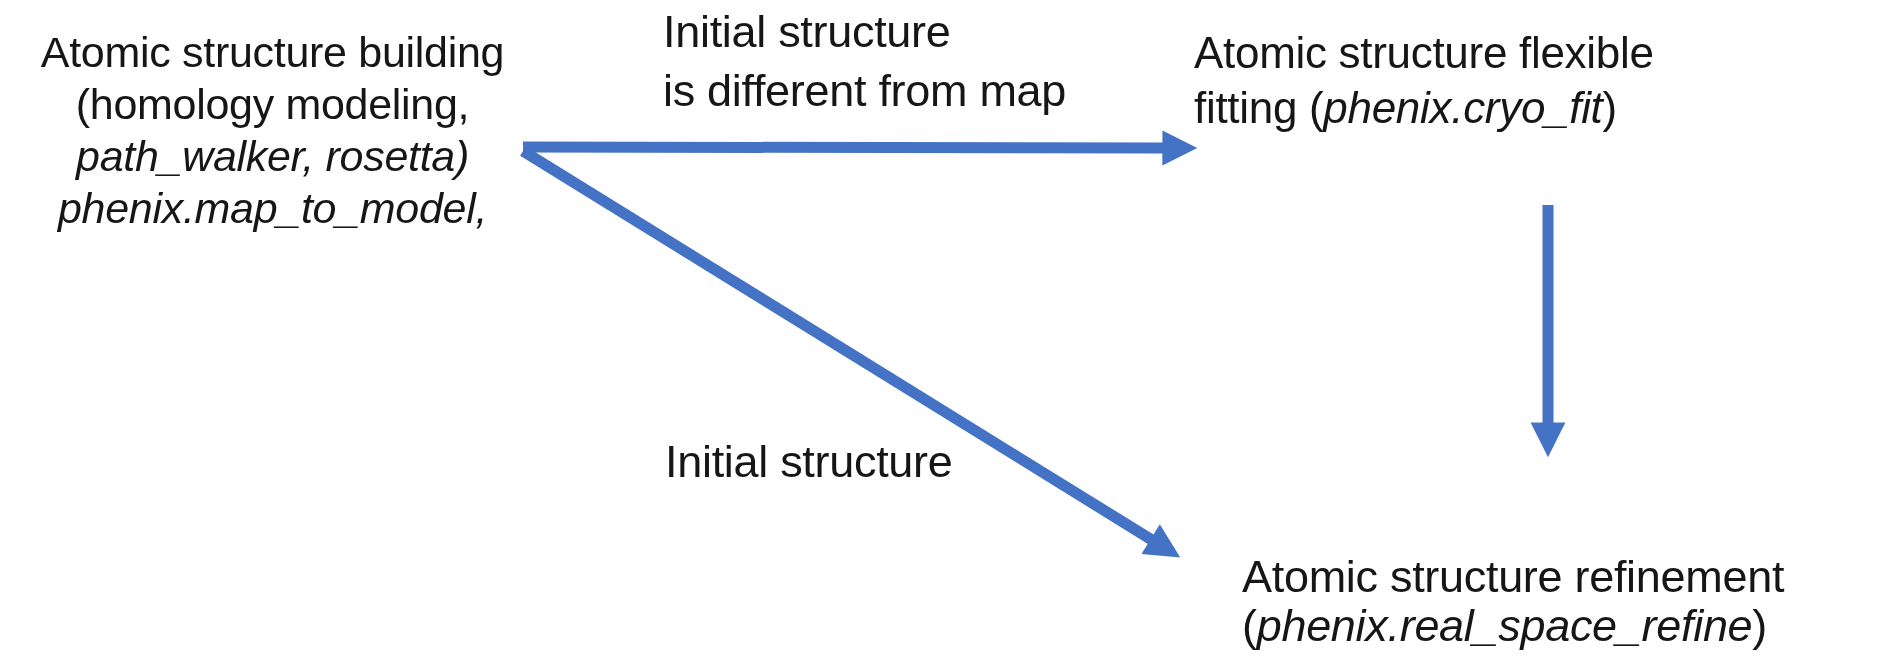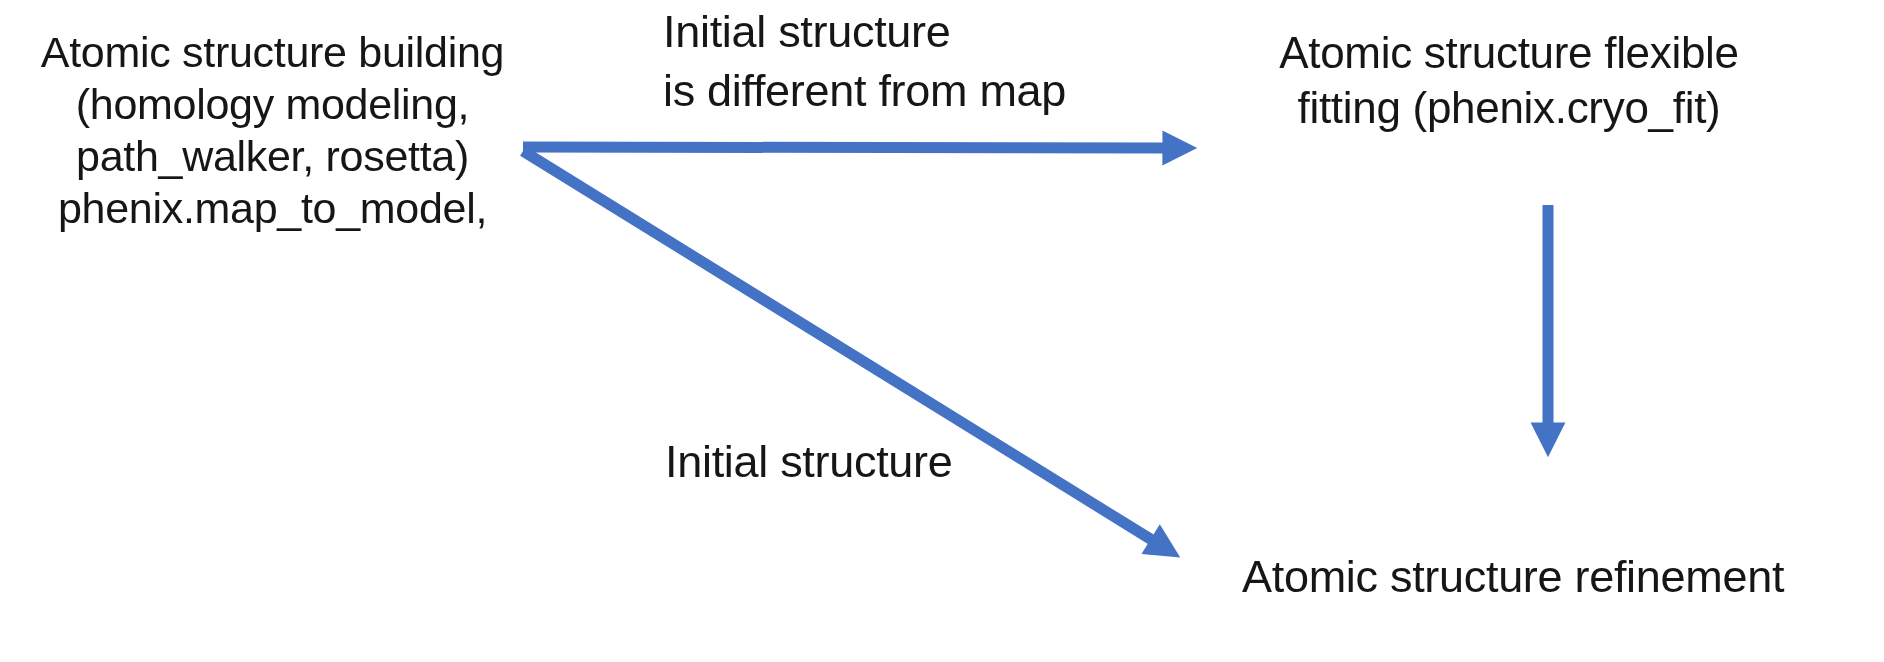--- a/index.html
+++ b/index.html
@@ -38,24 +38,23 @@
   }
   .node-building {
     left: 10px;
     top: 26px;
     width: 525px;
     text-align: center;
     font-size: 43px;
     line-height: 52px;
   }
   .node-fitting {
-    left: 1249px;
+    left: 1194px;
     top: 25px;
     width: 520px;
-    text-align: center;
     font-size: 44px;
     line-height: 55px;
   }
   .node-refinement {
     left: 1242px;
     top: 552px;
     width: 640px;
     text-align: left;
     font-size: 45px;
     line-height: 49px;
@@ -68,21 +67,21 @@
     line-height: 59px;
   }
   .label-similar {
     left: 665px;
     top: 432px;
     text-align: left;
     font-size: 45px;
     line-height: 59px;
   }
   .line { display: block; }
-  .it { }
+  .it { font-style: italic; }
 </style>
 </head>
 <body>
 
 <div class="canvas">
 
   <svg class="arrows-layer" viewBox="0 0 1884 662" xmlns="http://www.w3.org/2000/svg">
     <defs>
       <marker id="head" viewBox="0 0 12 12" refX="1" refY="6" markerUnits="userSpaceOnUse" markerWidth="38" markerHeight="38" orient="auto">
         <path class="arrow-head" d="M0.5,0.5 L11.5,6 L0.5,11.5 Z"></path>
@@ -114,15 +113,18 @@
       <span>fitting (</span><span class="it">phenix.cryo_fit</span><span>)</span>
     </span>
   </div>
 
   <div class="text-block label-similar">
     <span class="line">Initial structure</span>
   </div>
 
   <div class="text-block node-refinement">
     <span class="line">Atomic structure refinement</span>
+    <span class="line">
+      <span>(</span><span class="it">phenix.real_space_refine</span><span>)</span>
+    </span>
   </div>
 
 </div>
 
 </body></html>

